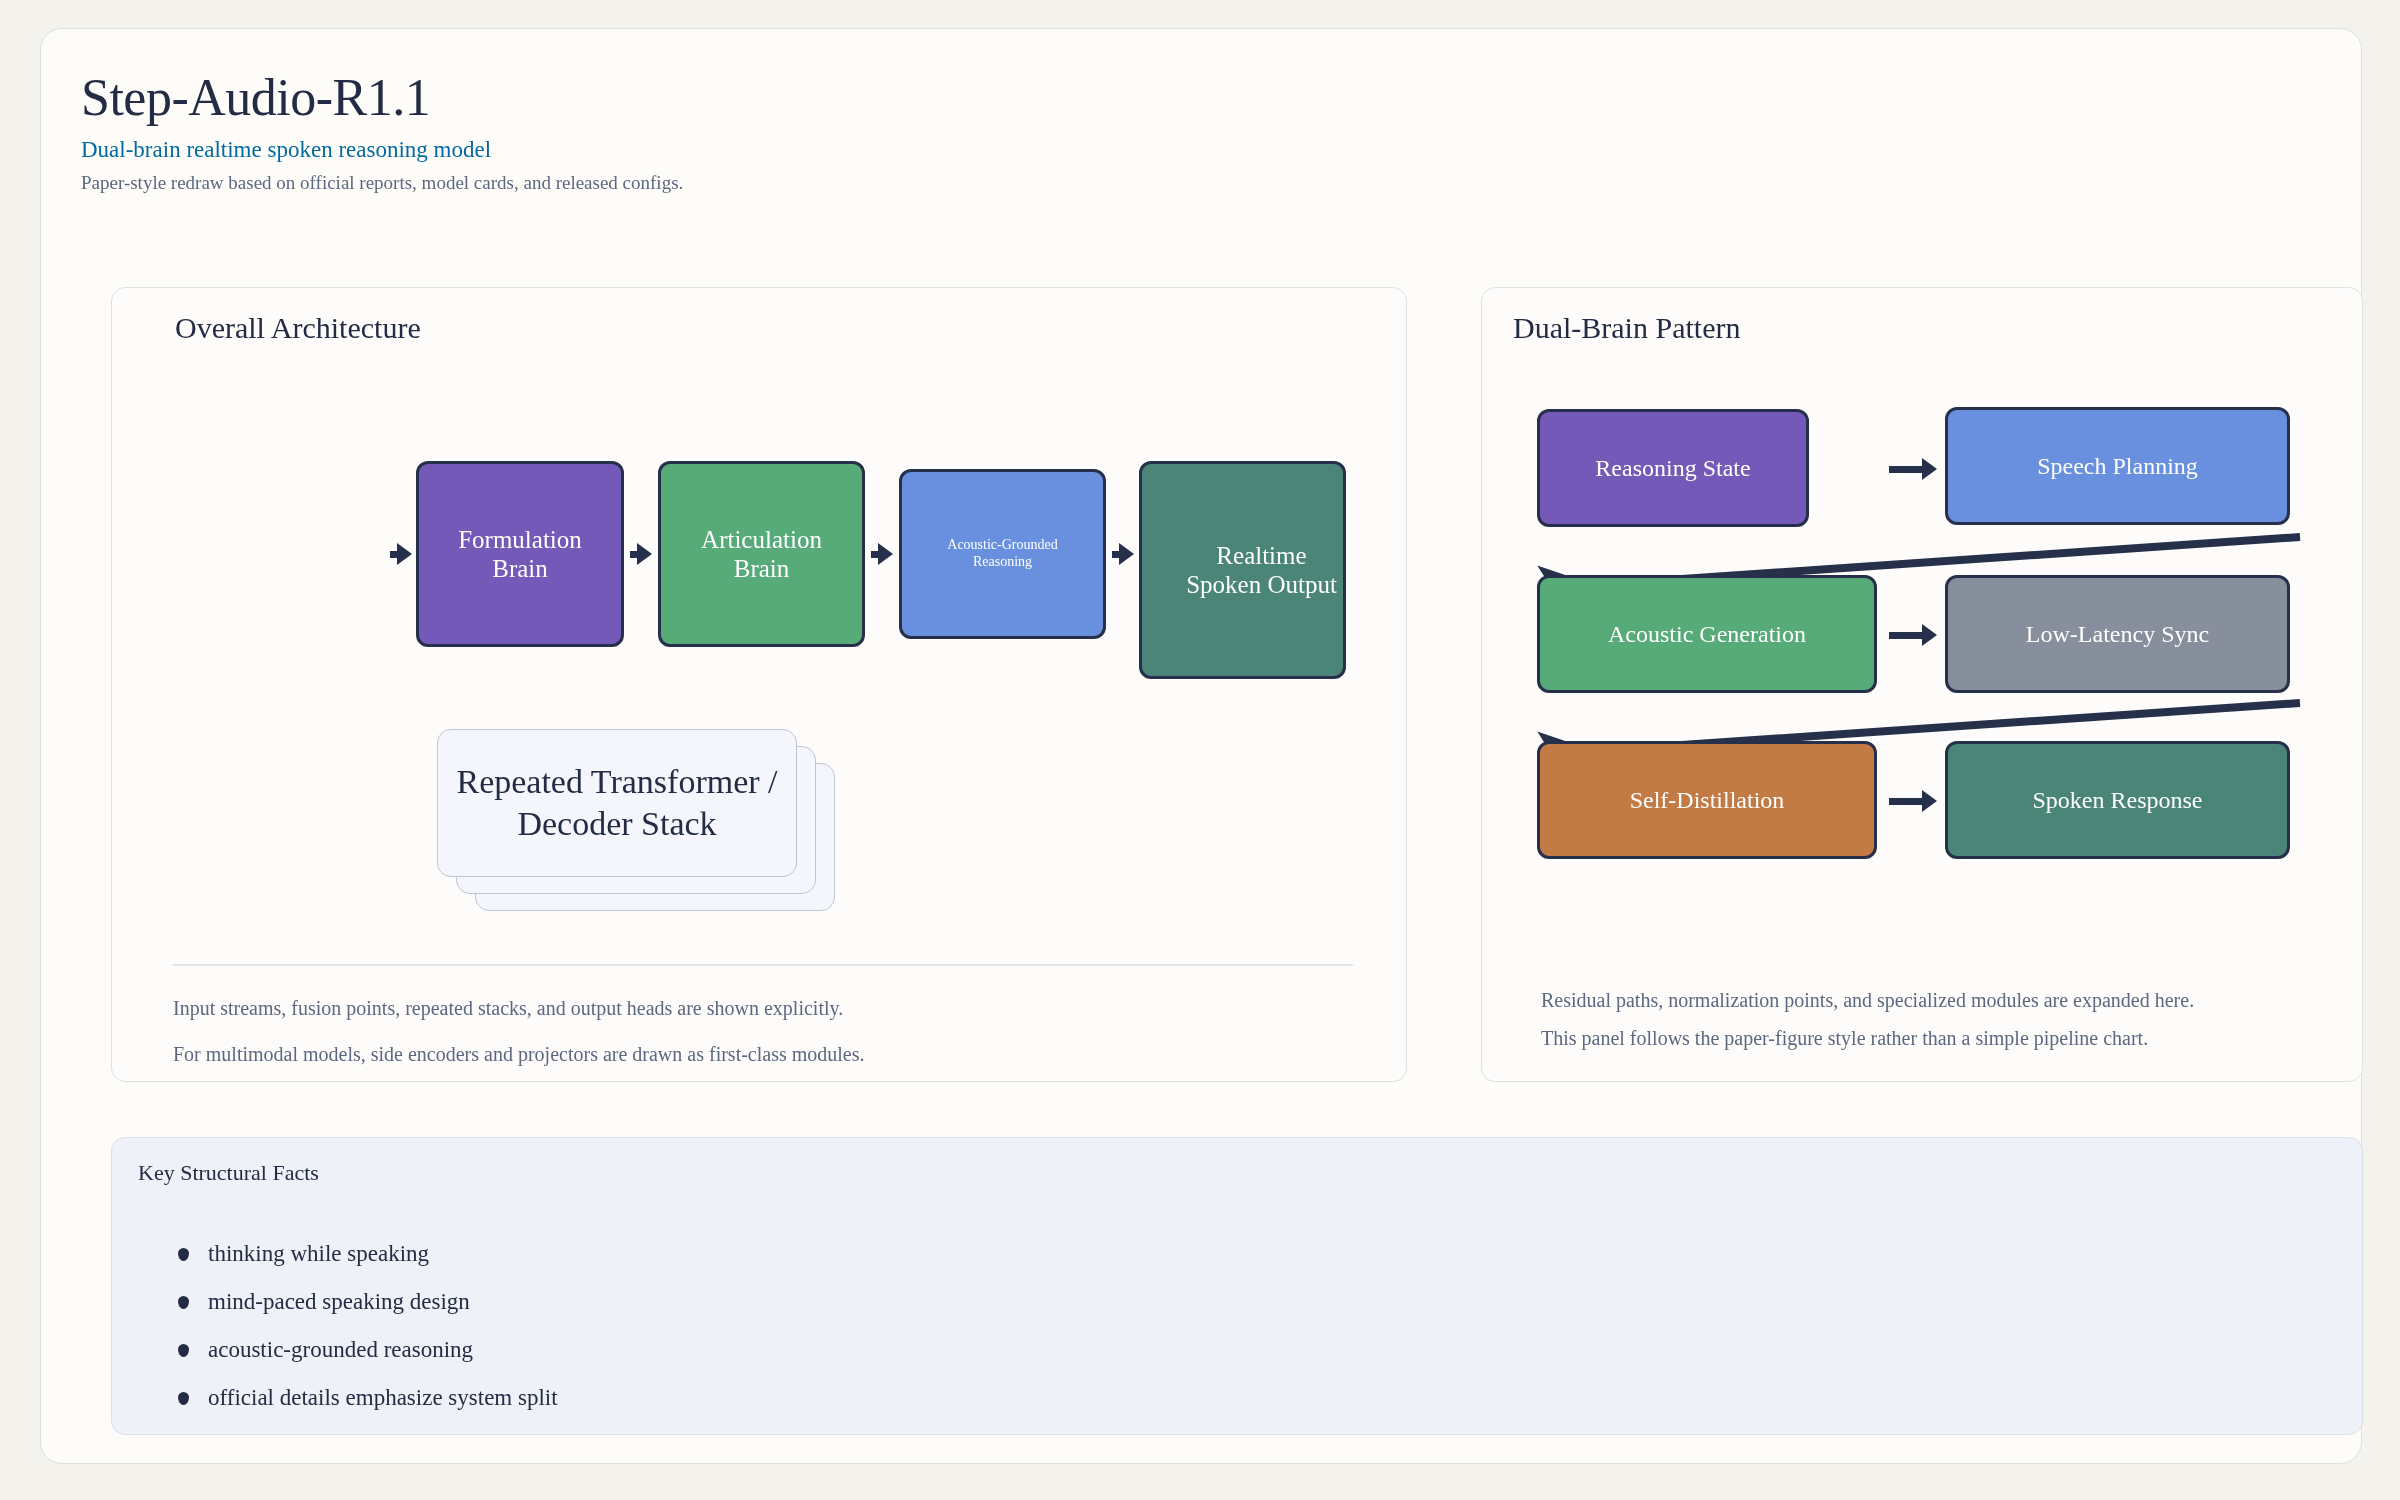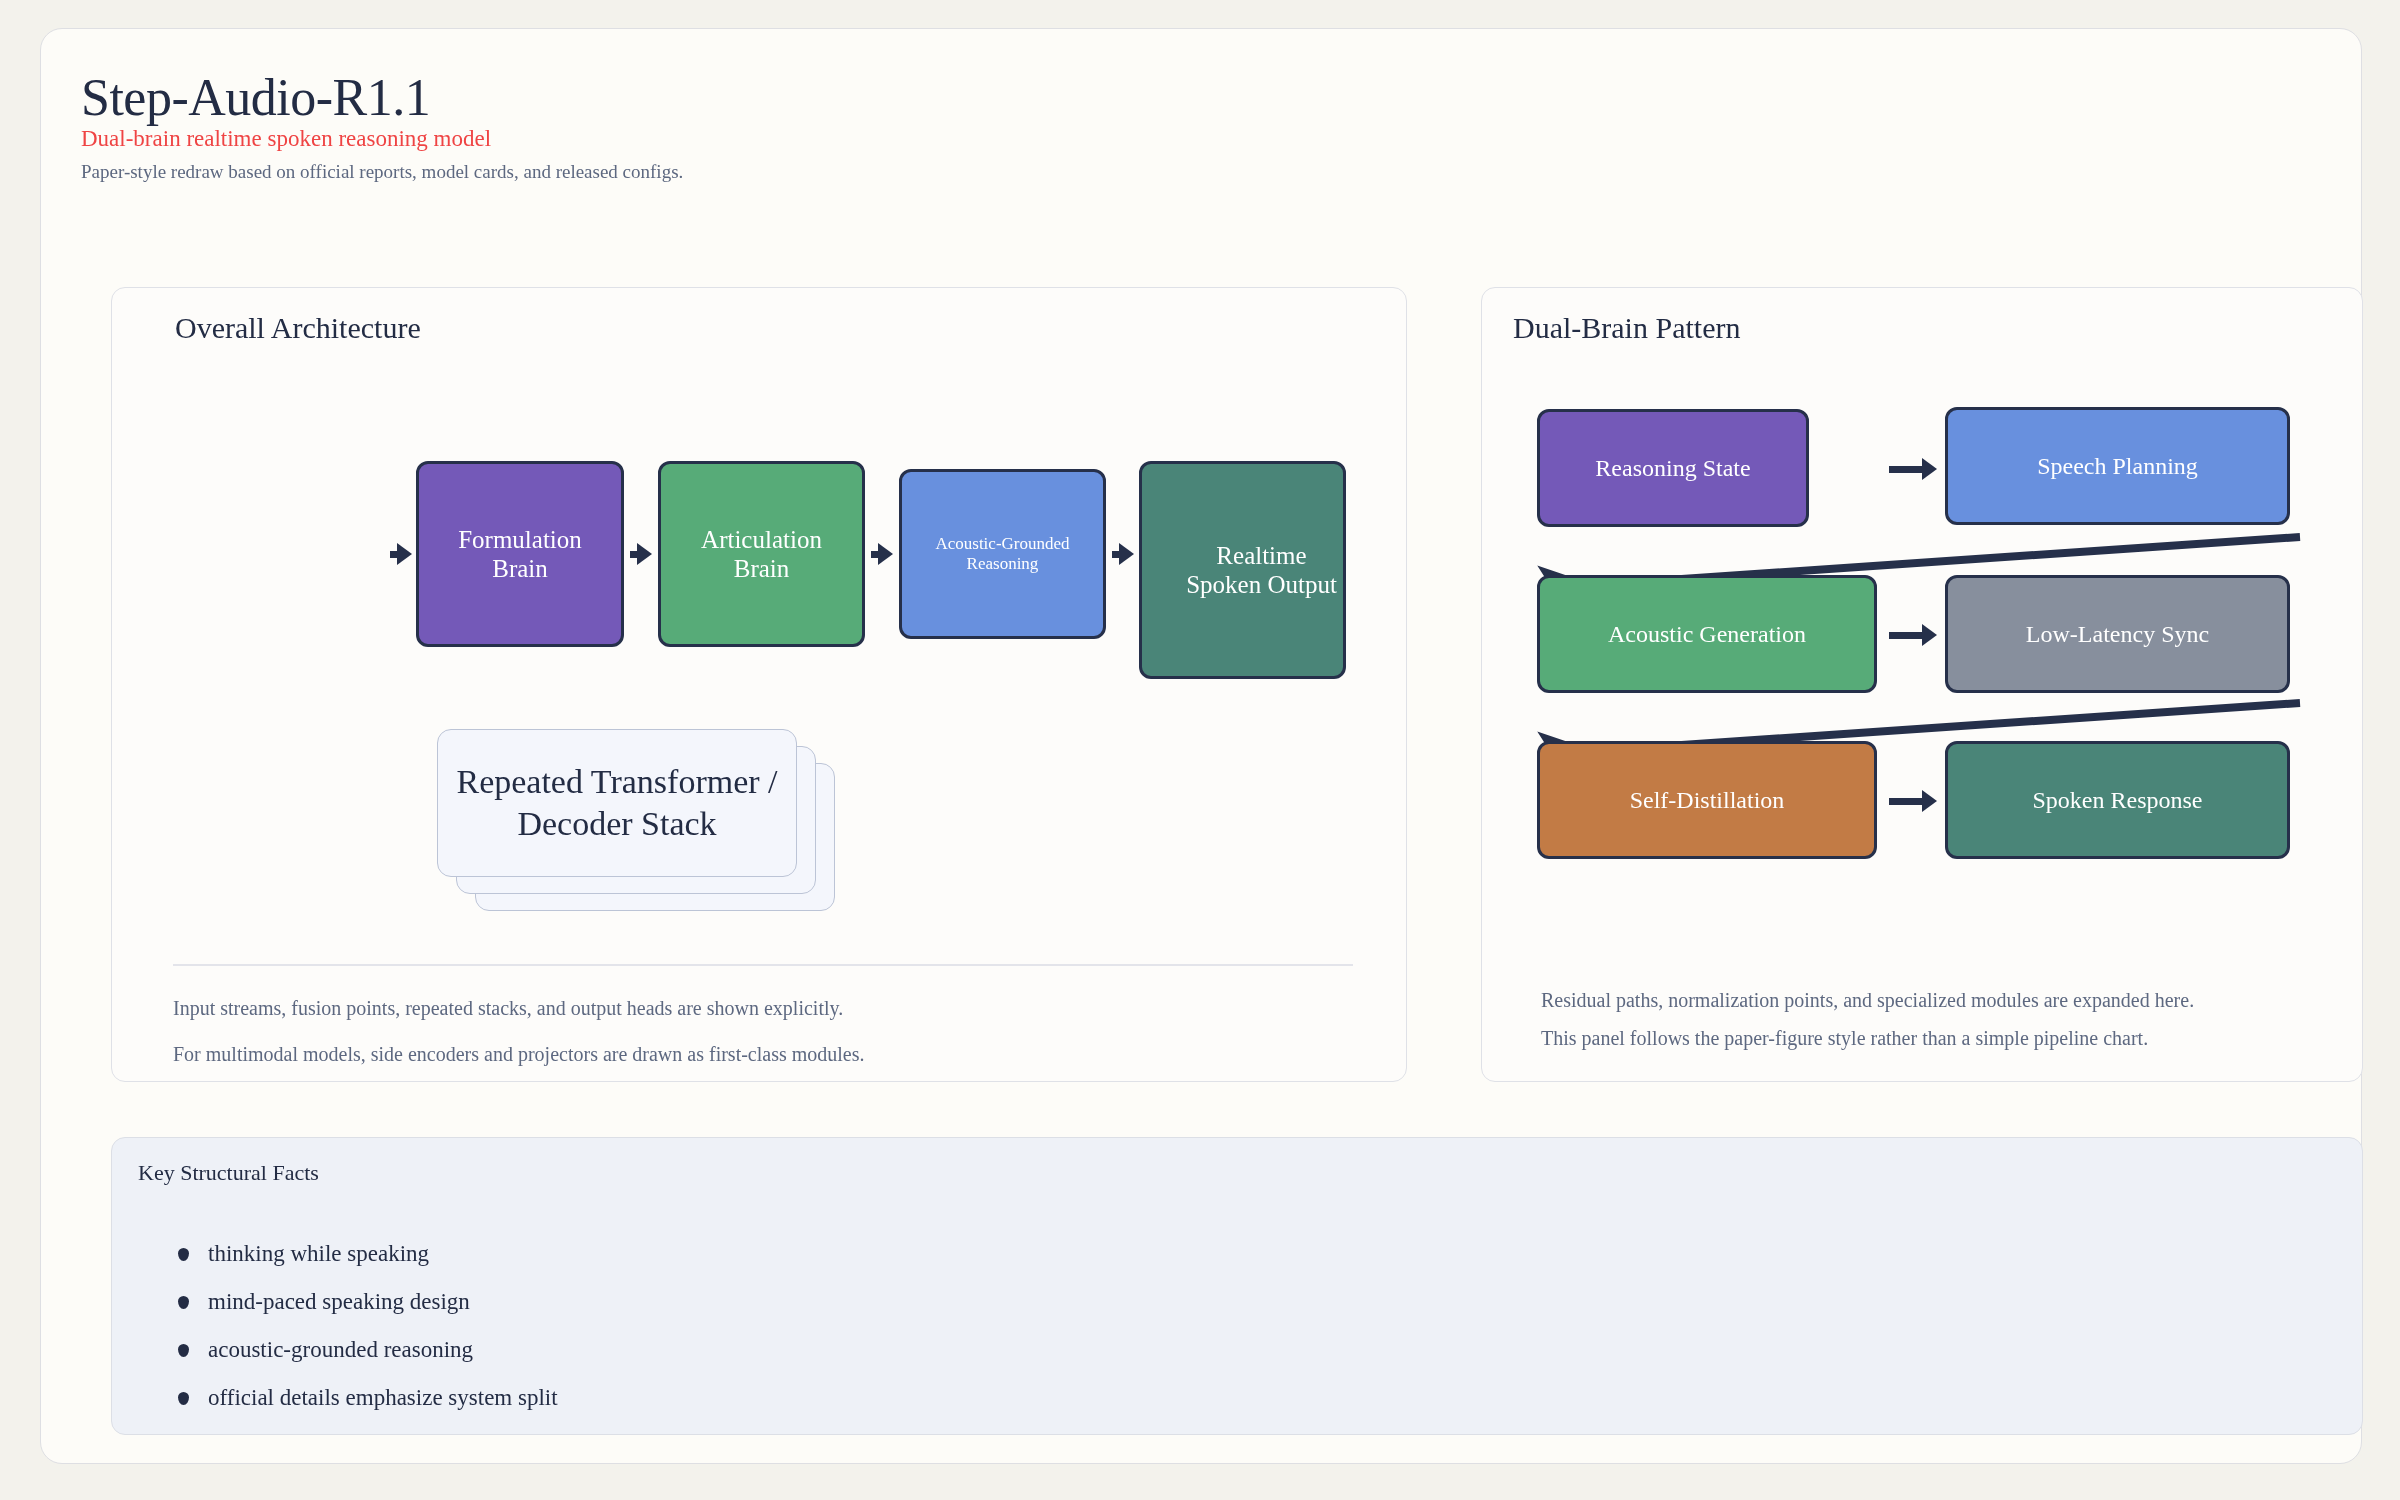--- a/index.html
+++ b/index.html
@@ -28,21 +28,22 @@
   .header { position: absolute; left: 40px; top: 42px; }
   .title {
     font-size: 52px;
     font-weight: 400;
     color: #232c44;
     letter-spacing: -0.5px;
     line-height: 1.05;
   }
   .subtitle {
     font-size: 23px;
-    color: #ef4444;
+    color: #0369a1;
+    margin-top: 11px;
     font-weight: 400;
   }
   .subnote {
     font-size: 19px;
     color: #5d6880;
     margin-top: 9px;
     font-weight: 400;
   }
 
   
@@ -81,21 +82,21 @@
   .node.purple { background: #7459b8; }
   .node.blue   { background: #6890de; }
   .node.teal   { background: #4a8578; }
   .node.gray   { background: #878f9d; }
   .node.orange { background: #c27b45; }
 
   
   #n-audio  { left: 136px; top: 438px; width: 207px; height: 175px; font-size: 25px; }
   #n-form   { left: 375px; top: 432px; width: 208px; height: 186px; font-size: 25px; }
   #n-artic  { left: 617px; top: 432px; width: 207px; height: 186px; font-size: 25px; }
-  #n-agr    { left: 858px; top: 440px; width: 207px; height: 170px; font-size: 17px; }
+  #n-agr    { left: 858px; top: 440px; width: 207px; height: 170px; font-size: 14px; }
   #n-out    { left: 1098px; top: 432px; width: 207px; height: 218px; font-size: 25px; padding-left: 38px; }
 
   
   .arrow-h {
     position: absolute;
     height: 26px;
     display: flex;
     align-items: center;
   }
   .arrow-h .shaft {

